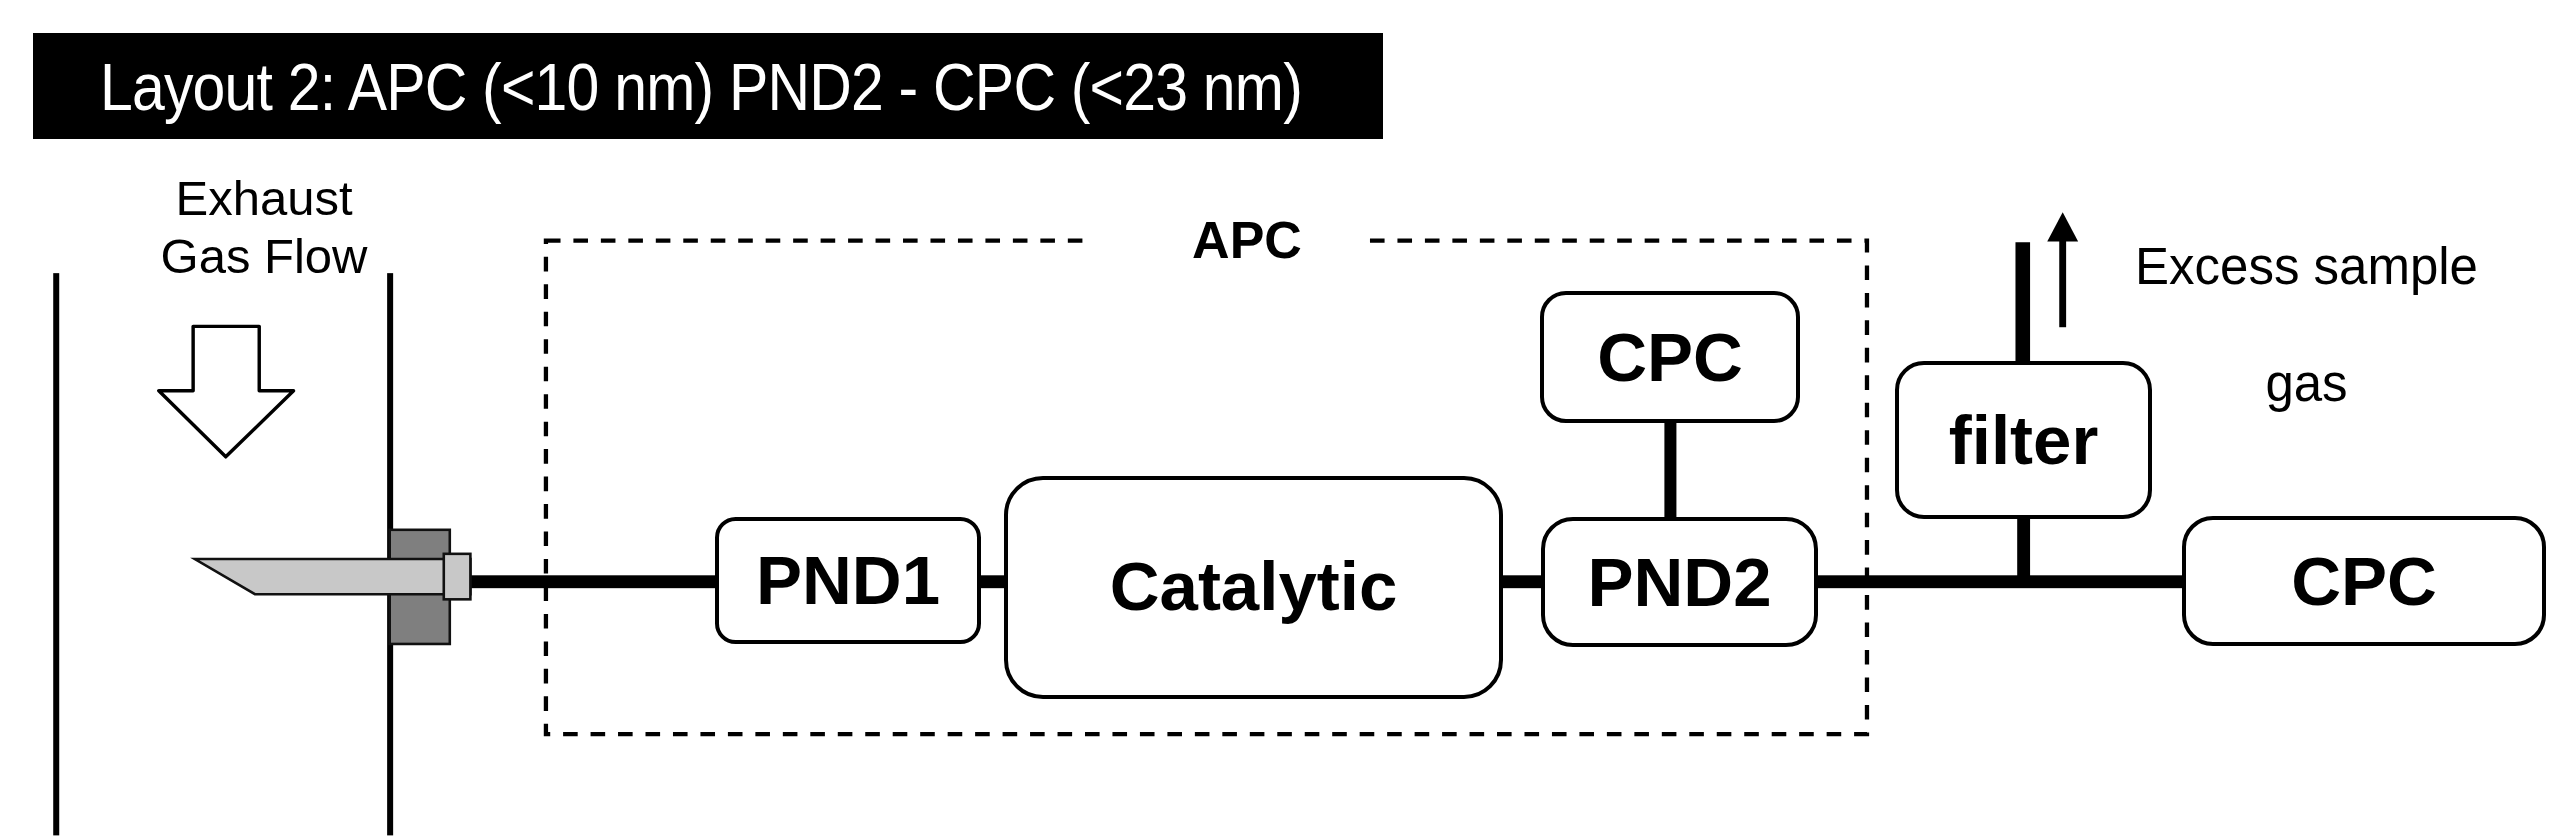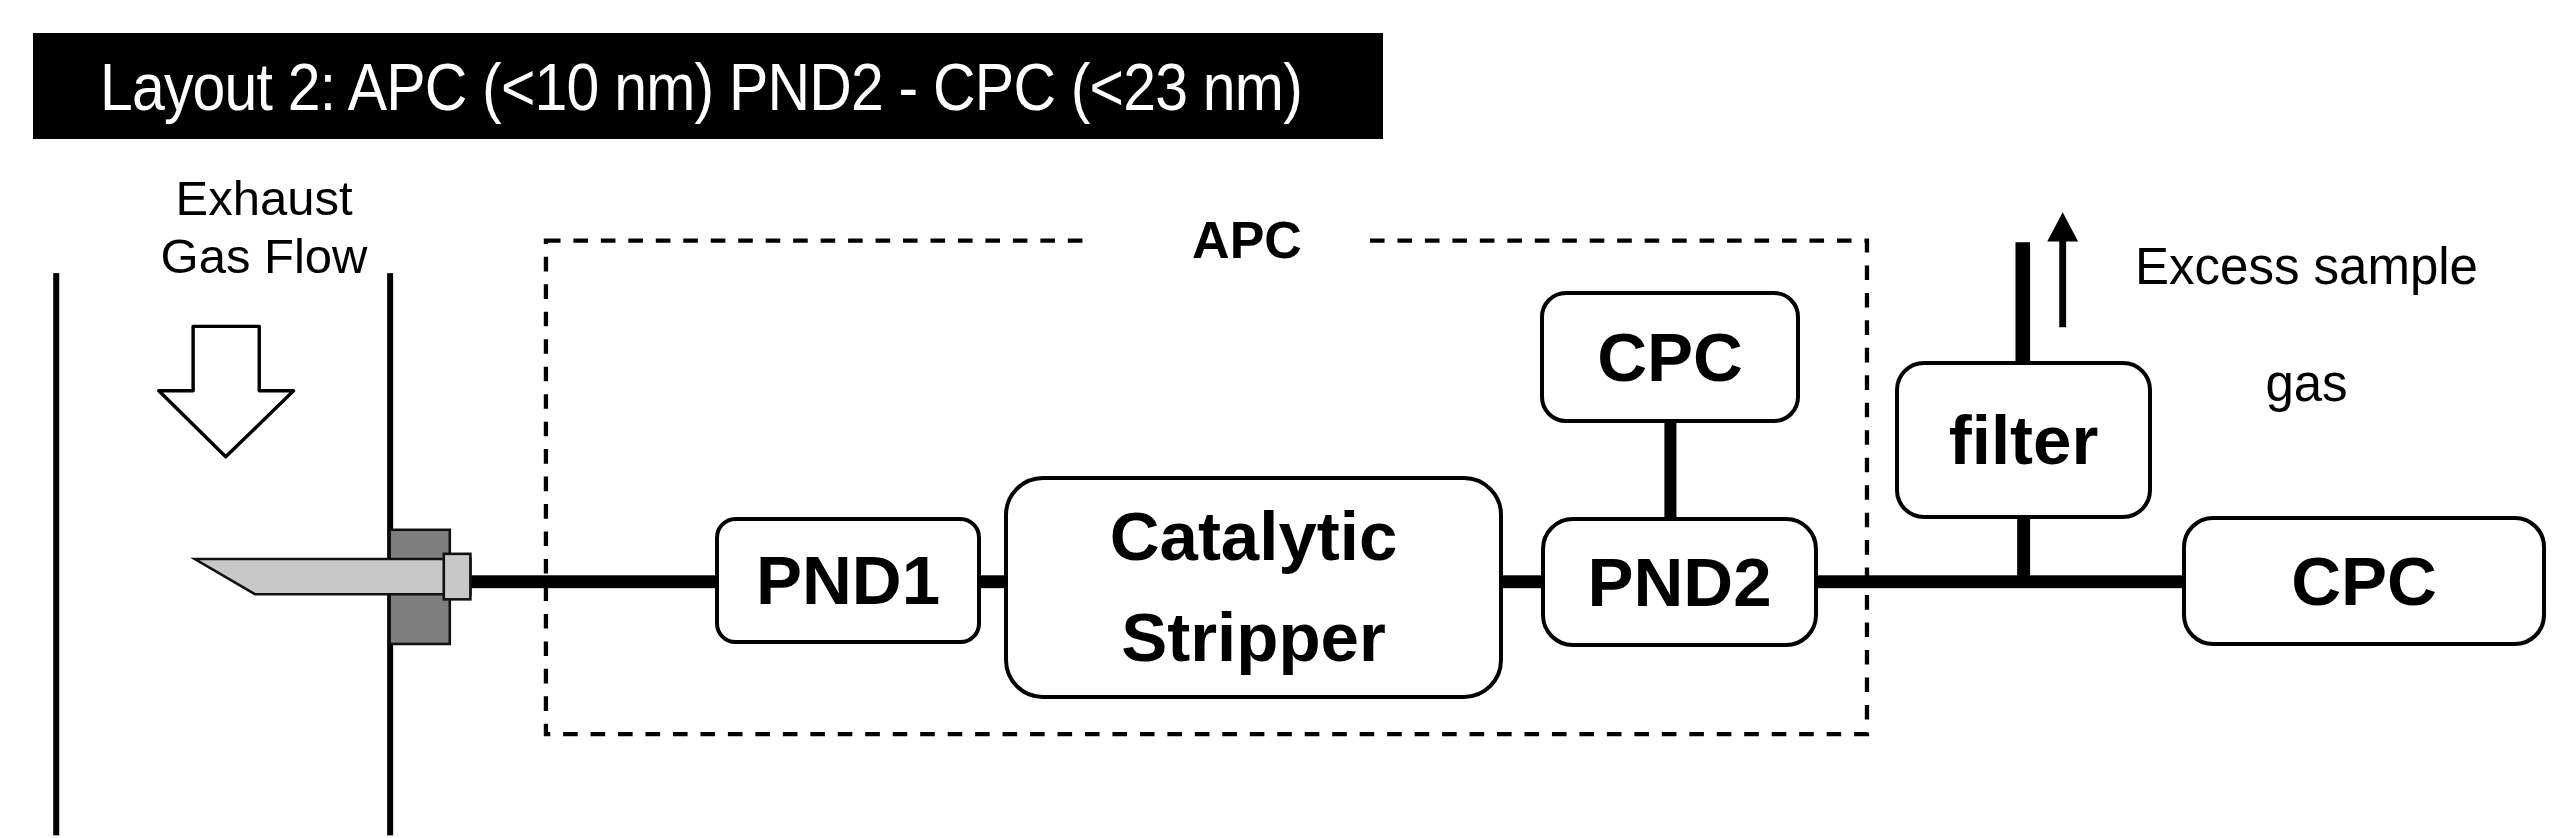--- a/index.html
+++ b/index.html
@@ -88,21 +88,20 @@
 
   <div class="abs apc-label">APC</div>
 
   <div class="node node-pnd1">
     <span>PND1</span>
   </div>
 
   <div class="node node-catalytic">
     <div>
       <div>Catalytic</div>
-      <div>Stripper</div>
     </div>
   </div>
 
   <div class="node node-cpc-top">
     <span>CPC</span>
   </div>
 
   <div class="node node-pnd2">
     <span>PND2</span>
   </div>

